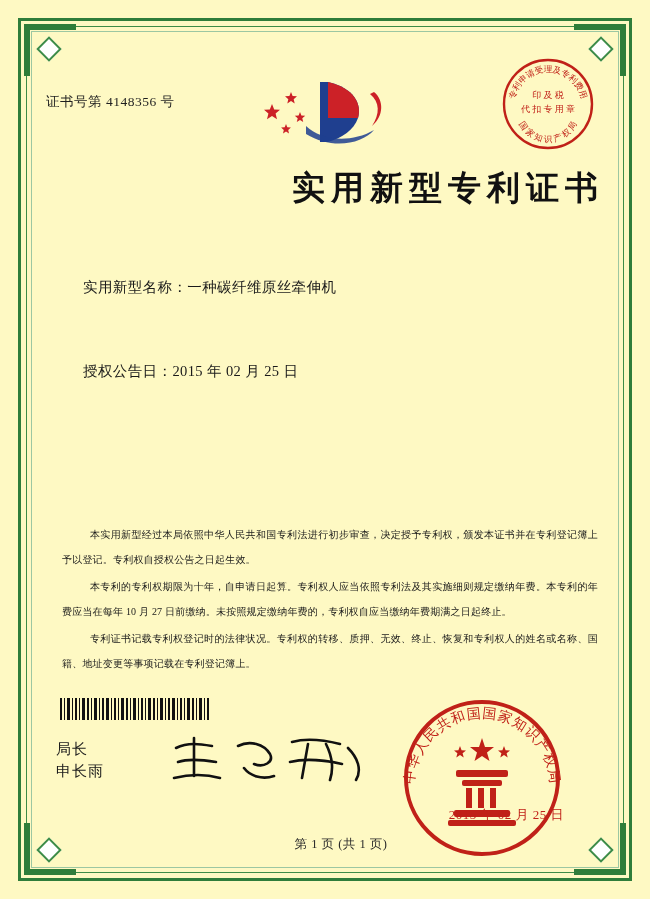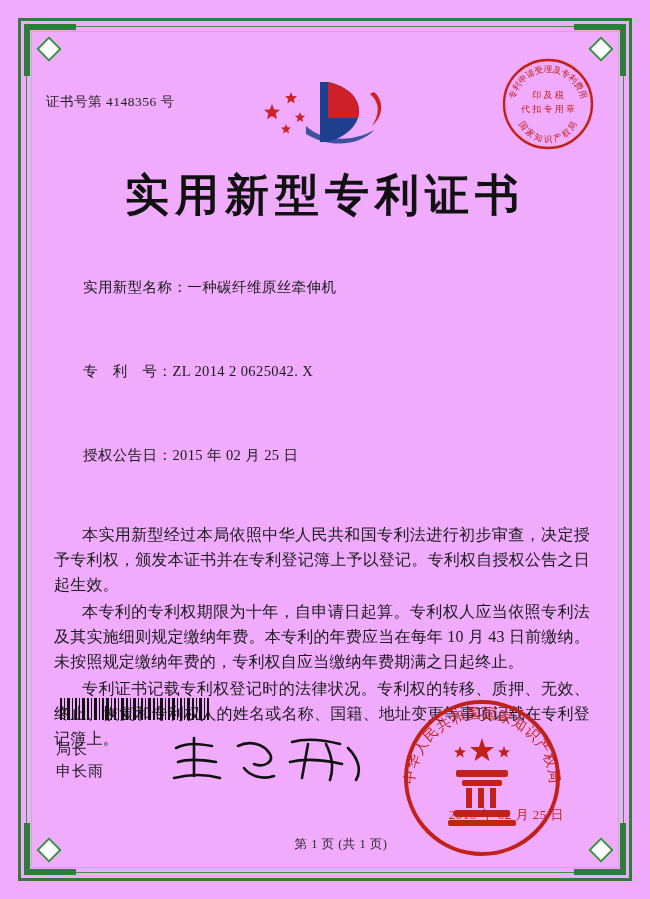--- a/index.html
+++ b/index.html
@@ -15,21 +15,21 @@
     position: relative;
     overflow: hidden;
   }
 
   
   .certificate {
     position: absolute;
     left: 0; top: 0;
     width: 650px;
     height: 899px;
-    background: #f0abfc;
+    background: #fef9c3;
   }
 
   
   .frame-outer {
     position: absolute;
     left: 18px; top: 18px;
     width: 614px;
     height: 863px;
     border: 3px solid #2f7d3a;
     box-sizing: border-box;
@@ -109,22 +109,22 @@
     top: 10px;
     width: 96px;
     height: 96px;
   }
 
   .doc-title {
     position: absolute;
     left: 0;
     top: 120px;
     width: 558px;
-    text-align: center;
-    font-size: 44px;
+    text-align: right;
+    font-size: 33px;
     font-weight: bold;
     letter-spacing: 6px;
     color: #111;
     font-family: "Liberation Serif", "DejaVu Serif", serif;
   }
 
   
   .fields {
     position: absolute;
     left: 8px;
@@ -143,24 +143,24 @@
     letter-spacing: 0.4px;
   }
   .field-value {
     display: inline;
     letter-spacing: 0.4px;
   }
 
   
   .body-text {
     position: absolute;
-    left: 8px;
+    left: 16px;
     top: 476px;
     width: 536px;
-    font-size: 16px;
+    font-size: 10px;
     line-height: 25px;
     text-align: justify;
     color: #1a1a1a;
   }
   .body-text p {
     margin: 0 0 2px 0;
     text-indent: 28px;
     letter-spacing: 0.2px;
   }
 
@@ -274,30 +274,27 @@
       </svg>
     </div>
 
     <div class="doc-title">实用新型专利证书</div>
 
     <div class="fields">
       <div class="field-row">
         <span class="field-label">实用新型名称：</span><span class="field-value">一种碳纤维原丝牵伸机</span>
       </div>
       <div class="field-row">
-        <span class="field-label">专　利　号：</span><span class="field-value">ZL 2014 2 0625042. X</span>
-      </div>
-      <div class="field-row">
         <span class="field-label">授权公告日：</span><span class="field-value">2015 年 02 月 25 日</span>
       </div>
     </div>
 
     <div class="body-text">
       <p>本实用新型经过本局依照中华人民共和国专利法进行初步审查，决定授予专利权，颁发本证书并在专利登记簿上予以登记。专利权自授权公告之日起生效。</p>
-      <p>本专利的专利权期限为十年，自申请日起算。专利权人应当依照专利法及其实施细则规定缴纳年费。本专利的年费应当在每年 10 月 43 日前缴纳。未按照规定缴纳年费的，专利权自应当缴纳年费期满之日起终止。</p>
+      <p>本专利的专利权期限为十年，自申请日起算。专利权人应当依照专利法及其实施细则规定缴纳年费。本专利的年费应当在每年 10 月 27 日前缴纳。未按照规定缴纳年费的，专利权自应当缴纳年费期满之日起终止。</p>
       <p>专利证书记载专利权登记时的法律状况。专利权的转移、质押、无效、终止、恢复和专利权人的姓名或名称、国籍、地址变更等事项记载在专利登记簿上。</p>
     </div>
 
     <div class="barcode">
       <svg width="150" height="22" viewBox="0 0 150 22">
         <g fill="#111">
           <rect x="0" y="0" width="2" height="22"></rect>
             <rect x="4" y="0" width="1" height="22"></rect>
           <rect x="7" y="0" width="3" height="22"></rect>
             <rect x="12" y="0" width="1" height="22"></rect>

